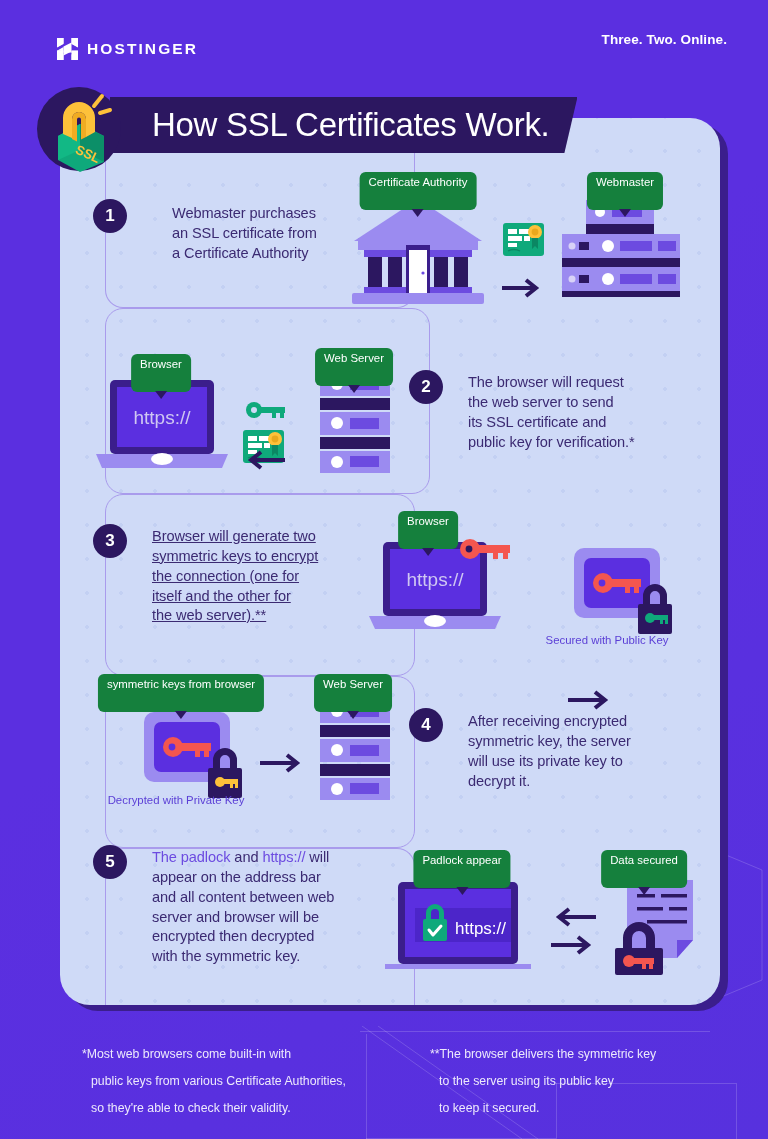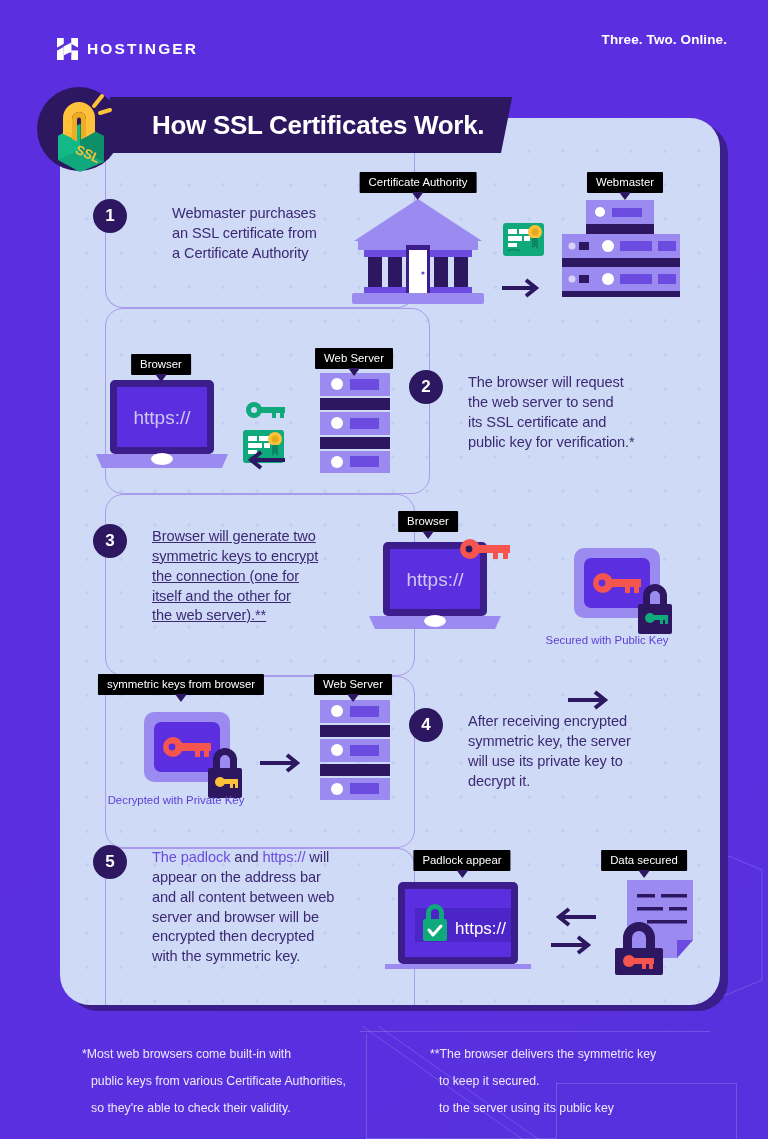--- a/index.html
+++ b/index.html
@@ -37,42 +37,42 @@
     background-size:34px 34px; background-position:10px 16px;
   }
 
   
   .banner {
     position:absolute; left:110px; top:97px; height:56px;
     background:#2C1760; display:flex; align-items:center;
     padding:0 28px 0 42px; z-index:6;
     clip-path:polygon(0 0, 100% 0, 97.2% 100%, 0 100%);
   }
-  .banner h1 { color:#fff; font-size:26px; font-weight:bold; letter-spacing:-.3px; white-space:nowrap;}
+  .banner h1 { color:#fff; font-size:33px; font-weight:normal; letter-spacing:-.3px; white-space:nowrap;}
 
   
   .ssl-badge { position:absolute; left:36px; top:86px; width:86px; height:86px; z-index:8; }
 
   
   .rail { position:absolute; border:1.6px solid #A99BEC; background:transparent; }
   .badge {
     position:absolute; width:34px; height:34px; border-radius:50%;
     background:#2C1760; color:#fff; font-size:17px; font-weight:bold;
     display:flex; align-items:center; justify-content:center; z-index:7;
   }
   .steptext {
     position:absolute; color:#3B2A72; font-size:14.6px; line-height:1.36;
     letter-spacing:-.1px;
   }
   .steptext .hl { color:#6C4BE0; }
 
   
   .tip {
-    position:absolute; background:#000000; color:#fff; border-radius:1px;
-    font-size:11.4px; padding:4px 9px 5px; white-space:nowrap; z-index:7;
+    position:absolute; background:#15803d; color:#fff; border-radius:6px;
+    font-size:11.4px; padding:4px 9px 22px; white-space:nowrap; z-index:7;
     transform:translateX(-50%);
   }
   .tip:after {
     content:""; position:absolute; left:50%; margin-left:-6px; bottom:-7px;
     border-left:6px solid transparent; border-right:6px solid transparent;
     border-top:8px solid #2C1760;
   }
   .caption {
     position:absolute; color:#5B3FD6; font-size:11.4px; white-space:nowrap;
     transform:translateX(-50%); z-index:6;
@@ -404,17 +404,17 @@
     </g>
   </svg>
 
   <div class="fn" style="left:82px; top:1046px; width:300px;">
     <span>*Most web browsers come built-in with</span><br>
     <span class="ind">public keys from various Certificate Authorities,</span>
     <span class="ind">so they're able to check their validity.</span>
   </div>
   <div class="fn" style="left:430px; top:1046px; width:290px;">
     <span>**The browser delivers the symmetric key</span><br>
+    <span class="ind">to the server using its public key</span>
     <span class="ind">to keep it secured.</span>
-    <span class="ind">to the server using its public key</span>
   </div>
 
 </div>
 
 </body></html>

